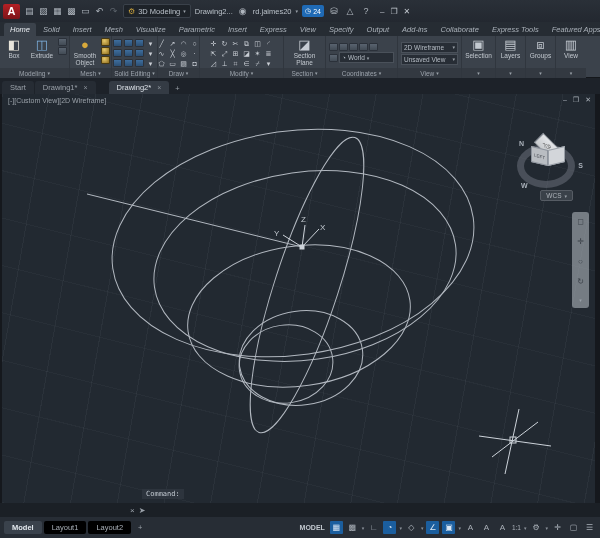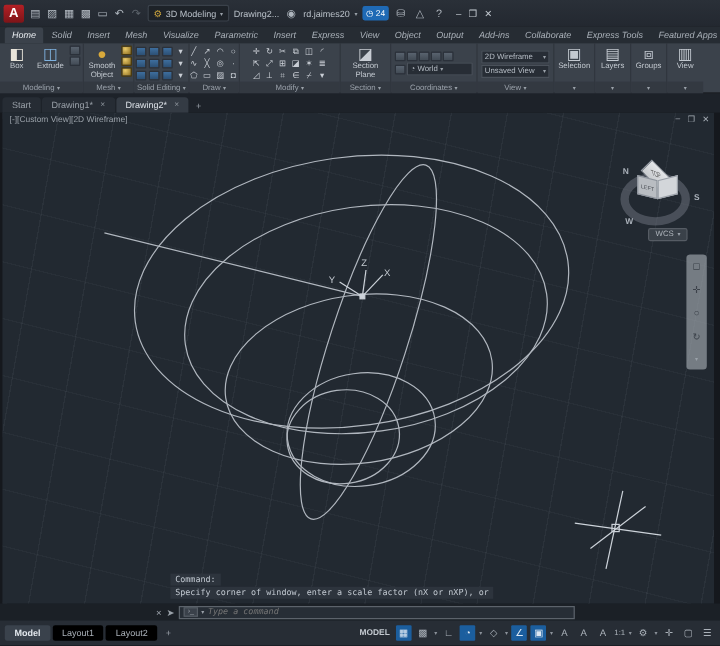--- a/index.html
+++ b/index.html
@@ -52,21 +52,21 @@
   .mi.goldbg { background:radial-gradient(circle at 35% 30%, #e8c96a, #8a6a1d); border-color:#4a3a10; }
   .mi.flat { background:transparent; border-color:transparent; color:#c9ced5; font-size:7px; }
   .ddrow { display:flex; align-items:center; background:#272d35; border:1px solid #4a515a; height:11px;
            font-size:6.5px; color:#b6bdc5; padding:0 2px; gap:2px; }
   .caret { font-size:5px; color:#9aa1a9; }
 
   
   .filetabs { height:16px; background:#1d2229; display:flex; align-items:flex-end; padding-left:2px; gap:1px;
               font-size:7.5px; color:#9aa1a9; }
   .ftab { padding:2px 8px; background:#262c34; border-radius:3px 3px 0 0; display:flex; gap:6px; align-items:center; }
-  .ftab.active { background:#343b44; color:#dde2e8; }
+  .ftab.active { background:#343b44; color:#dde2e8;margin-left:12px; }
   .ftab .x { font-size:7px; color:#8b929a; }
   .ftab-plus { padding:1px 5px; color:#9aa1a9; }
 
   
   .canvas { position:relative; height:409px; background:#222931;
      background-image:
        repeating-linear-gradient(100deg, rgba(205,215,228,0.05) 0 1px, transparent 1px 46px),
        repeating-linear-gradient(14deg, rgba(205,215,228,0.035) 0 1px, transparent 1px 46px);
      border-left:2px solid #15181d; border-right:5px solid #15181d; overflow:hidden; }
   .vplabel { position:absolute; left:6px; top:3px; font-size:7px; color:#99a0a8; }
@@ -161,21 +161,21 @@
   <div class="ribtabs">
     <span class="rtab active">Home</span>
     <span class="rtab">Solid</span>
     <span class="rtab">Insert</span>
     <span class="rtab">Mesh</span>
     <span class="rtab">Visualize</span>
     <span class="rtab">Parametric</span>
     <span class="rtab">Insert</span>
     <span class="rtab">Express</span>
     <span class="rtab">View</span>
-    <span class="rtab">Object</span>
+    <span class="rtab">Specify</span>
     <span class="rtab">Output</span>
     <span class="rtab">Add-ins</span>
     <span class="rtab">Collaborate</span>
     <span class="rtab">Express Tools</span>
     <span class="rtab">Featured Apps</span>
 
   </div>
 
   <div class="ribbon">
 
@@ -473,32 +473,26 @@
     <div class="navbar">
       <span>◻</span>
       <span>✛</span>
       <span>○</span>
       <span>↻</span>
       <span class="caret">▾</span>
     </div>
 
     <div class="cmdhist">
       <div>Command:</div>
-      <div>Specify corner of window, enter a scale factor (nX or nXP), or</div>
     </div>
   </div>
 
   <div class="cmdrow">
     <span class="tool">×</span>
     <span class="tool">➤</span>
-    <div class="cmdinput">
-      <span class="pr">›_</span>
-      <span class="caret">▾</span>
-      <input placeholder="Type a command" style="">
-    </div>
   </div>
 
   <div class="bottombar">
     <span class="ltab active">Model</span>
     <span class="ltab">Layout1</span>
     <span class="ltab">Layout2</span>
     <span class="ftab-plus">+</span>
 
     <div class="status">
       <span class="model-lbl">MODEL</span>

